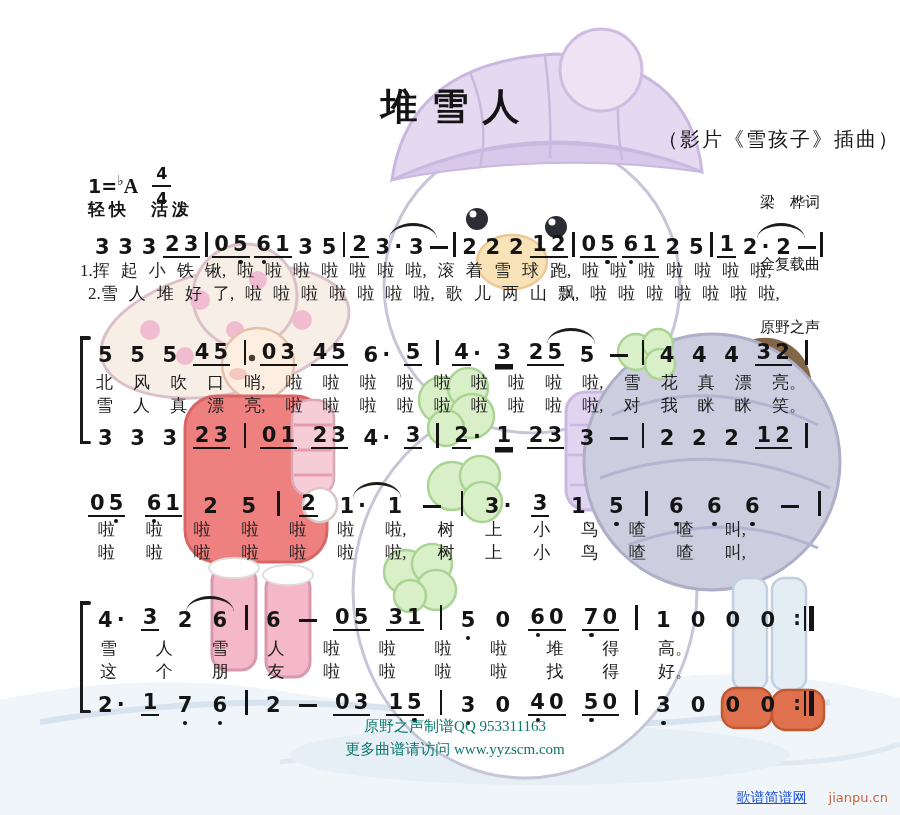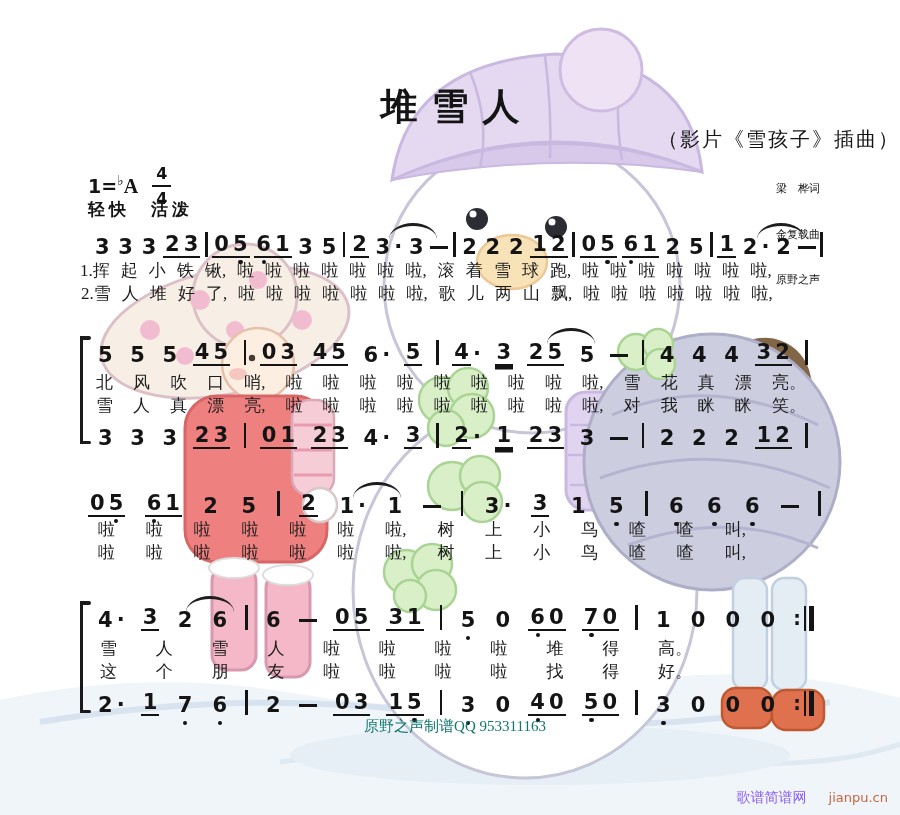--- a/index.html
+++ b/index.html
@@ -16,21 +16,21 @@
   .keysig{position:absolute;left:88px;top:164px;display:flex;align-items:center;
          font:bold 19px "DejaVu Sans",sans-serif;}
   .keysig .flat{font-size:14px;vertical-align:super;position:relative;top:-6px;}
   .keysig .keyletter{font-family:"Liberation Serif",serif;font-size:20px;}
   .meter{display:inline-flex;flex-direction:column;align-items:center;line-height:1;
          font:bold 16px "DejaVu Sans",sans-serif;margin-left:14px;}
   .meter .num{border-bottom:2px solid #141414;padding:0 4px 2px;}
   .meter .den{padding-top:2px;}
   .tempo{position:absolute;left:88px;top:198px;font-weight:bold;font-size:17px;letter-spacing:4px;
          font-family:"Liberation Serif","DejaVu Serif",serif;}
-  .credits{position:absolute;right:80px;top:151px;text-align:left;font-size:11px;line-height:1.38;
+  .credits{position:absolute;right:80px;top:151px;text-align:left;font-size:15px;line-height:1.38;
          font-family:"Liberation Serif","DejaVu Serif",serif;white-space:pre;}
 
   
   .notes-row{position:absolute;display:flex;justify-content:space-between;align-items:flex-end;height:30px;}
   .lyrics-row{position:absolute;display:flex;justify-content:space-between;font-size:17px;color:#1c1c1c;
          font-family:"Liberation Serif","DejaVu Serif",serif;}
   .syl{white-space:nowrap;}
 
   .tk{display:inline-flex;align-items:flex-end;}
   .note{position:relative;display:inline-flex;align-items:flex-end;
@@ -51,21 +51,21 @@
   .rt{width:5px;height:25px;background:#141414;}
 
   .sys-bracket{position:absolute;width:9px;border-left:3.5px solid #1a1a1a;}
   .sys-bracket::before,.sys-bracket::after{content:"";position:absolute;left:-3.5px;width:11px;height:3.5px;background:#1a1a1a;border-radius:0 4px 4px 0;}
   .sys-bracket::before{top:-3px;}
   .sys-bracket::after{bottom:-3px;}
 
   
   #sys1 .voice0{left:93px;top:228px;width:730px;}
   #sys1 .lyr0{left:80px;top:259px;width:692px;}
-  #sys1 .lyr1{left:81px;top:282px;width:692px;text-align:center;}
+  #sys1 .lyr1{left:88px;top:282px;width:692px;text-align:center;}
 
   #sys2 .sys-bracket{left:80px;top:339px;height:102px;}
   #sys2 .voice0{left:96px;top:336px;width:712px;}
   #sys2 .lyr0{left:96px;top:371px;width:710px;}
   #sys2 .lyr1{left:96px;top:394px;width:710px;}
   #sys2 .voice1{left:96px;top:419px;width:712px;}
 
   #sys3 .voice0{left:88px;top:487px;width:733px;}
   #sys3 .lyr0{left:98px;top:518px;width:648px;}
   #sys3 .lyr1{left:98px;top:541px;width:648px;}
@@ -73,21 +73,21 @@
   #sys4 .sys-bracket{left:80px;top:604px;height:106px;}
   #sys4 .voice0{left:96px;top:601px;width:718px;}
   #sys4 .lyr0{left:100px;top:637px;width:592px;}
   #sys4 .lyr1{left:100px;top:660px;width:592px;}
   #sys4 .voice1{left:96px;top:686px;width:718px;}
 
   
   .footer{position:absolute;left:290px;top:715px;width:330px;text-align:center;font-size:15px;
           line-height:1.55;color:#0f766e;font-family:"Liberation Serif","DejaVu Serif",serif;}
   .watermark{position:absolute;right:12px;bottom:8px;font-size:14px;font-family:"Liberation Serif",serif;}
-  .wm-name{color:#8b5cf6;}
+  .wm-name{color:#1d4ed8;text-decoration:underline;}
   .wm-url{color:#c8653f;margin-left:22px;font-family:"DejaVu Sans",sans-serif;font-size:13px;}
 </style>
 </head>
 <body>
 
 <div class="page">
 
   <svg class="bg" viewBox="0 0 900 815">
 
     <g>
@@ -941,20 +941,21 @@
             <span class="syl">啦</span>
             <span class="syl">找</span>
             <span class="syl">得</span>
             <span class="syl">好。</span>
           </div>
         </div>
       </div>
 
     <div class="footer">
       <div>原野之声制谱QQ  953311163</div>
+      <div>更多曲谱请访问  www.yyzscm.com</div>
     </div>
 
     <div class="watermark">
       <span class="wm-name">歌谱简谱网</span><span class="wm-url">jianpu.cn</span>
     </div>
 
   </div>
 </div>
 
 </body></html>

